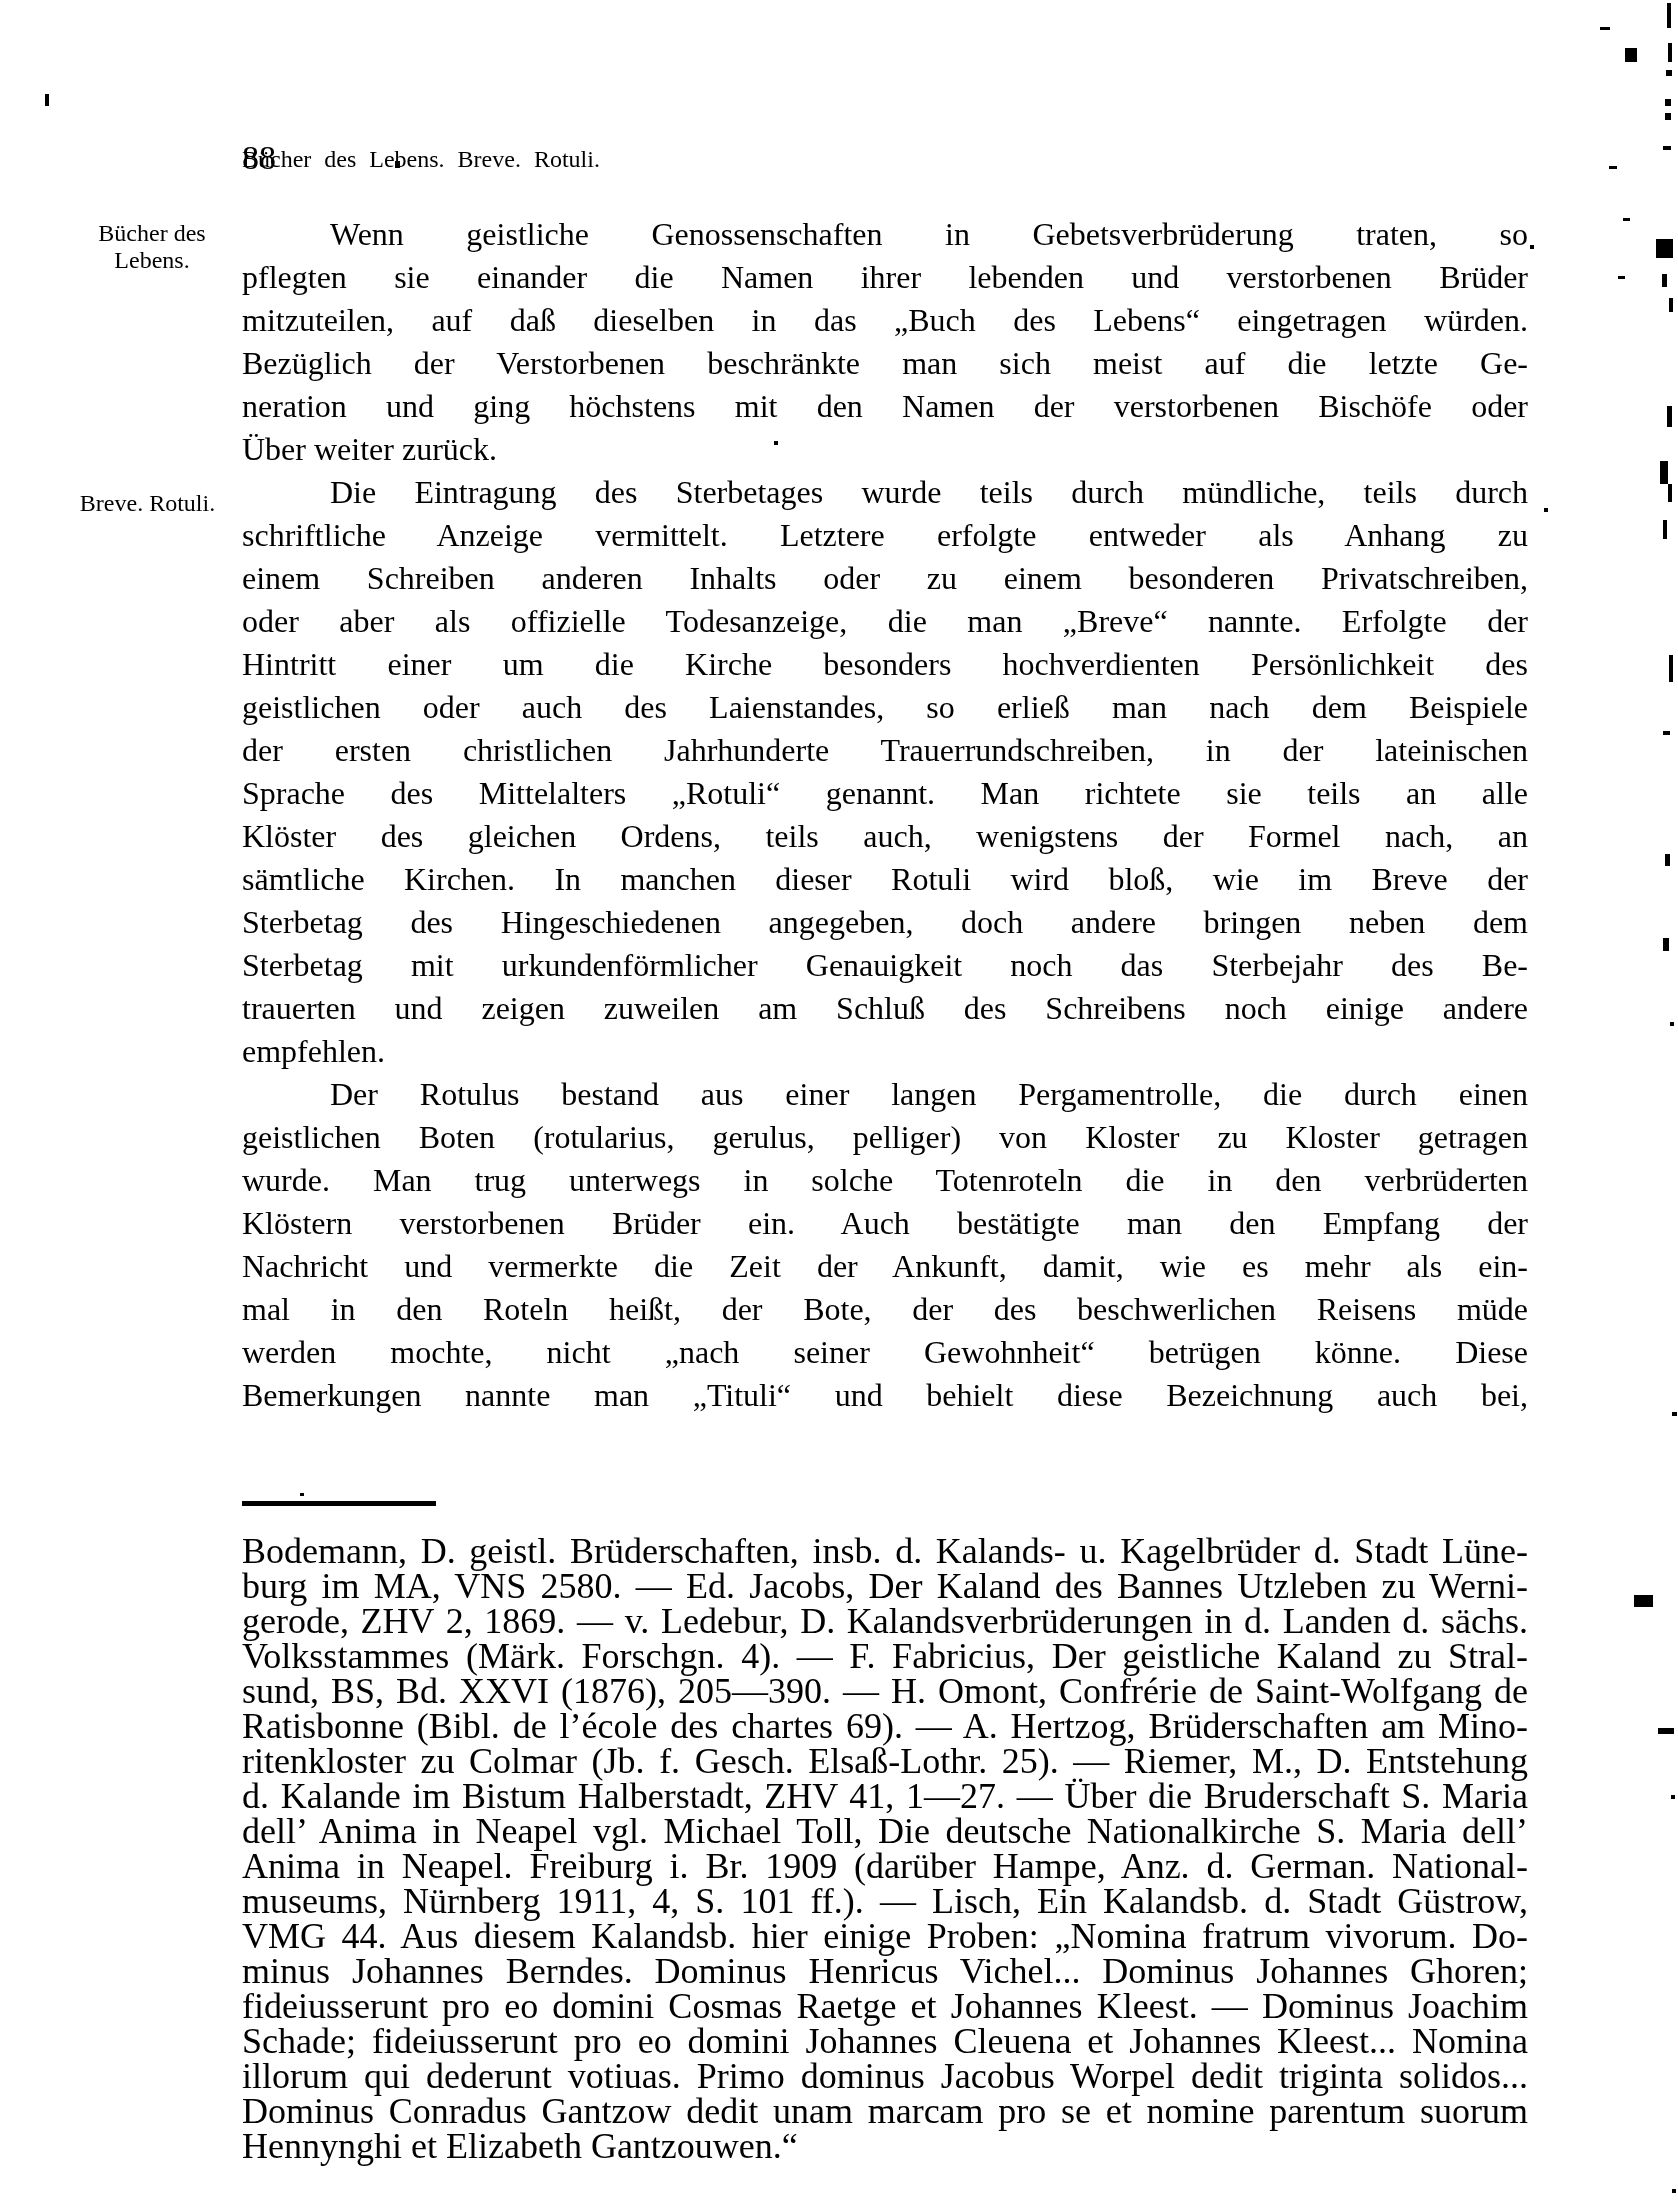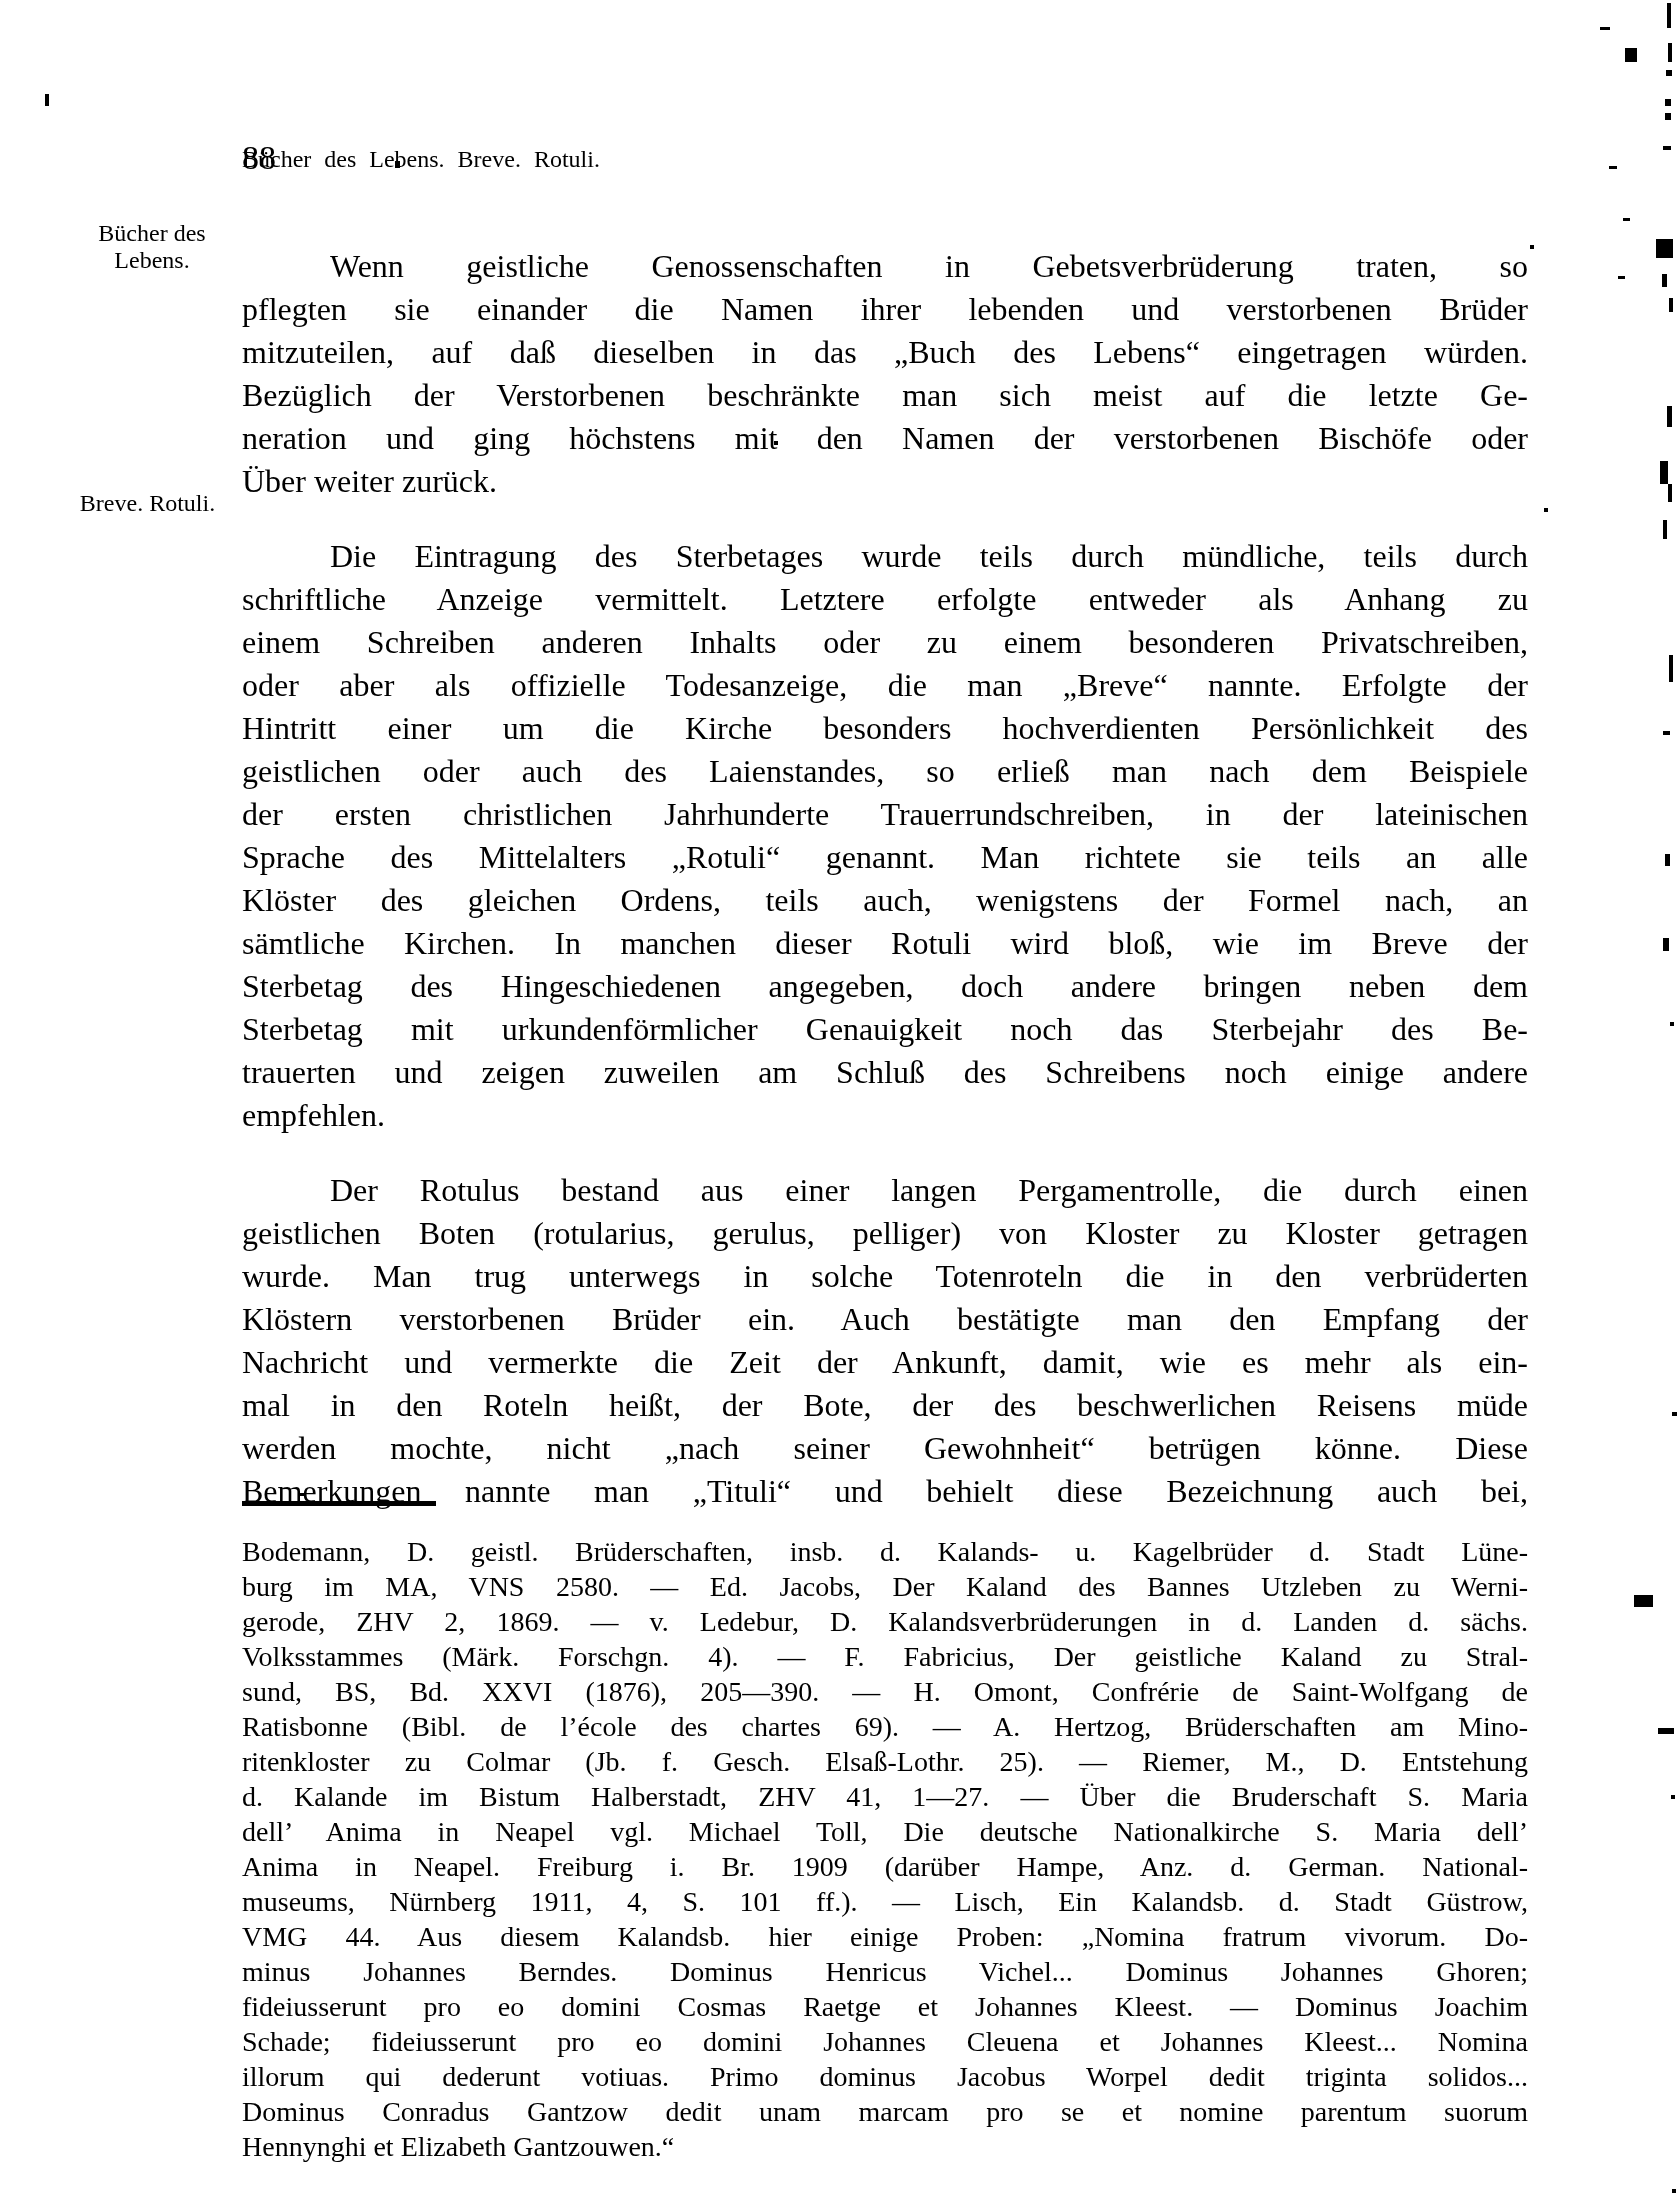--- a/index.html
+++ b/index.html
@@ -27,29 +27,29 @@
   .mn1 { left:66px; top:220px;  width:172px; }
   .mn2 { left:57px; top:490px; width:181px; }
   .bodytext {
     position:absolute; left:242px; top:213px; width:1286px;
     font-size:32px; line-height:43px;
   }
   .bodytext .ln {
     height:43px; overflow:visible;
     text-align:justify; text-align-last:justify;
   }
-  .bodytext .ln.ind { text-indent:88px;margin-top:32px; }
+  .bodytext .ln.ind { text-indent:88px; }
   .bodytext .ln.end { text-align-last:left; }
   .footrule {
     position:absolute; left:242px; top:1501px;
     width:194px; height:4.9px; background:#000;
   }
   .footnote {
     position:absolute; left:242px; top:1534px; width:1286px;
-    font-size:28px; line-height:35px;
+    font-size:36px; line-height:35px;
   }
   .footnote .ln {
     height:35px; overflow:visible;
     text-align:justify; text-align-last:justify;
   }
   .footnote .ln.end { text-align-last:left; }
   .art { position:absolute; background:#000; }
 </style>
 </head>
 <body>

